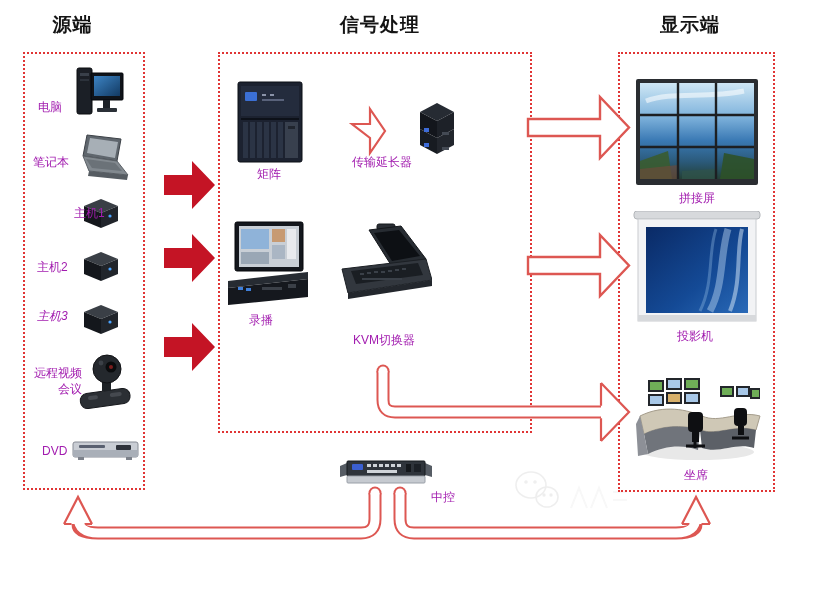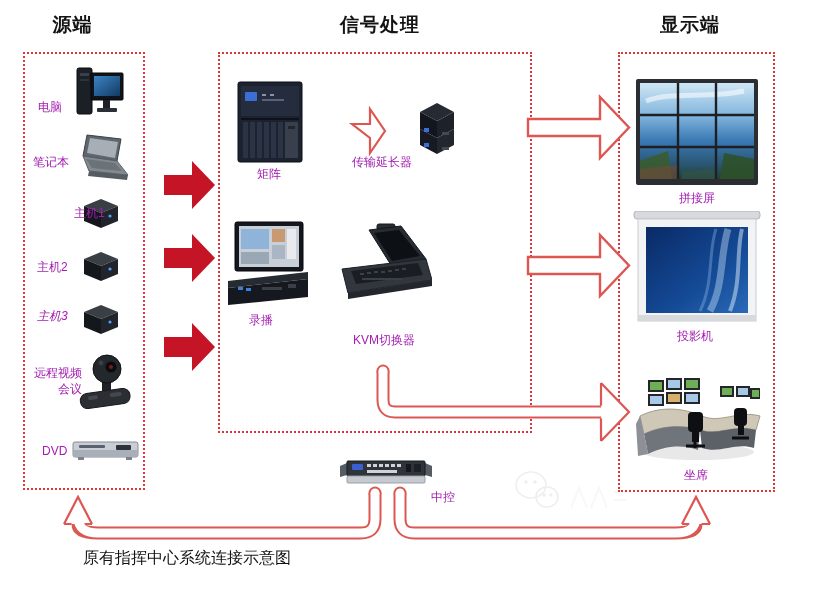--- a/index.html
+++ b/index.html
@@ -330,21 +330,20 @@
   <div class="lbl center" id="lb-extender">传输延长器</div>
   <div class="lbl center" id="lb-recorder">录播</div>
   <div class="lbl center" id="lb-kvm">KVM切换器</div>
 
   <div class="lbl center" id="lb-wall">拼接屏</div>
   <div class="lbl center" id="lb-projector">投影机</div>
   <div class="lbl center" id="lb-seats">坐席</div>
 
   <div class="lbl" id="lb-control">中控</div>
 
-  <div class="caption">原有指挥中心系统连接示意图</div>
 
   <svg id="connectors" width="816" height="589" viewBox="0 0 816 589">
 
     <g fill="#c41425">
       <path d="M164 175 H192 V161 L215 185 L192 209 V195 H164 Z"></path>
       <path d="M164 248 H192 V234 L215 258 L192 282 V268 H164 Z"></path>
       <path d="M164 337 H192 V323 L215 347 L192 371 V357 H164 Z"></path>
     </g>
 
     <path d="M352 124 H370 V109 L385 131 L370 153 V138 Z" fill="#ffffff" stroke="#dd5752" stroke-width="2.2"></path>

